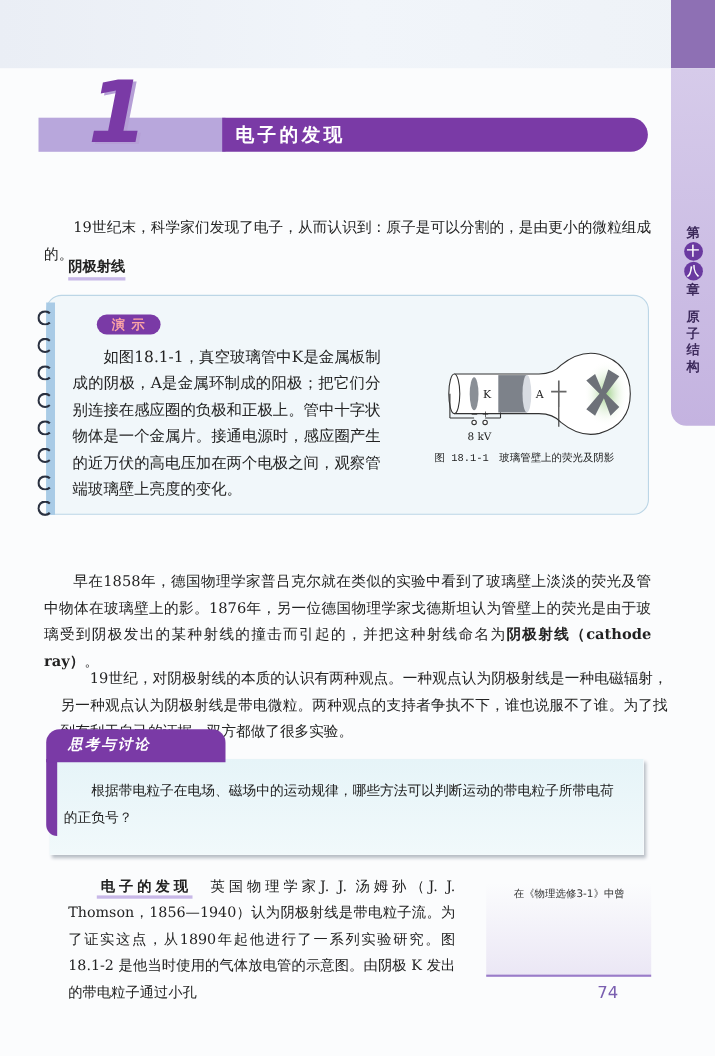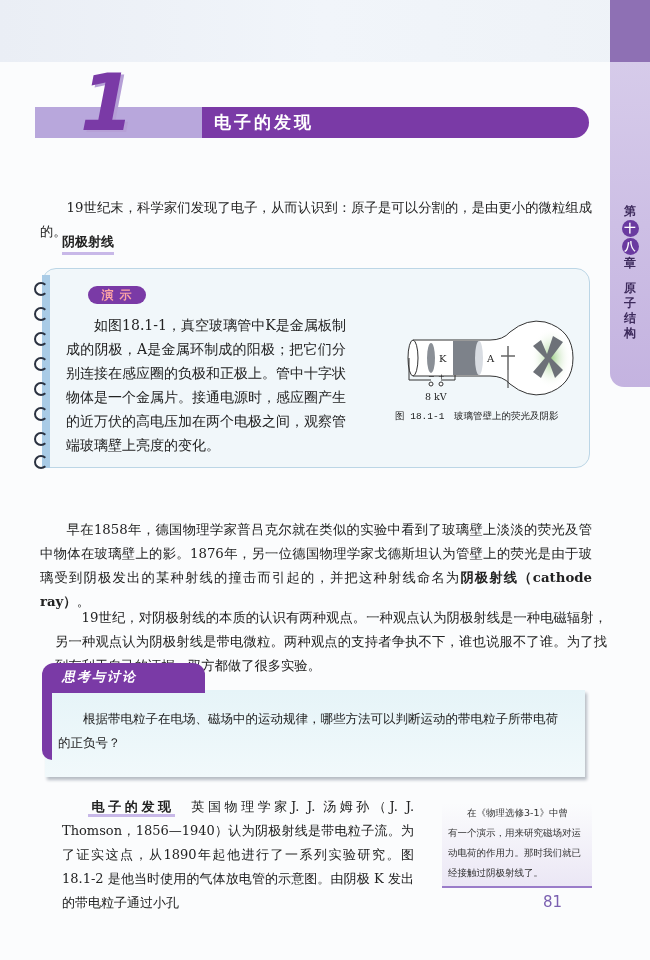--- a/index.html
+++ b/index.html
@@ -220,16 +220,15 @@
   <span>思考与讨论</span>
 </div>
 <div class="think-text">根据带电粒子在电场、磁场中的运动规律，哪些方法可以判断运动的带电粒子所带电荷的正负号？</div>
 
 <div class="body-bottom">
   <span style="display:inline-block; width:2em;"></span><span class="inline-head">电子的发现</span>　<span>英国物理学家J. J. 汤姆孙（J. J. Thomson，1856—1940）认为阴极射线是带电粒子流。为了证实这点，从1890年起他进行了一系列实验研究。图 18.1-2 是他当时使用的气体放电管的示意图。由阴极 K 发出的带电粒子通过小孔</span>
 </div>
 
 <div class="side-note">
   <div class="first">在《物理选修3-1》中曾</div>
-  <div>有一个演示，用来研究磁场对运动电荷的作用力。那时我们就已经接触过阴极射线了。</div>
-</div>
-
-<div class="page-num">81</div>
+</div>
+
+<div class="page-num">74</div>
 
 </body></html>

